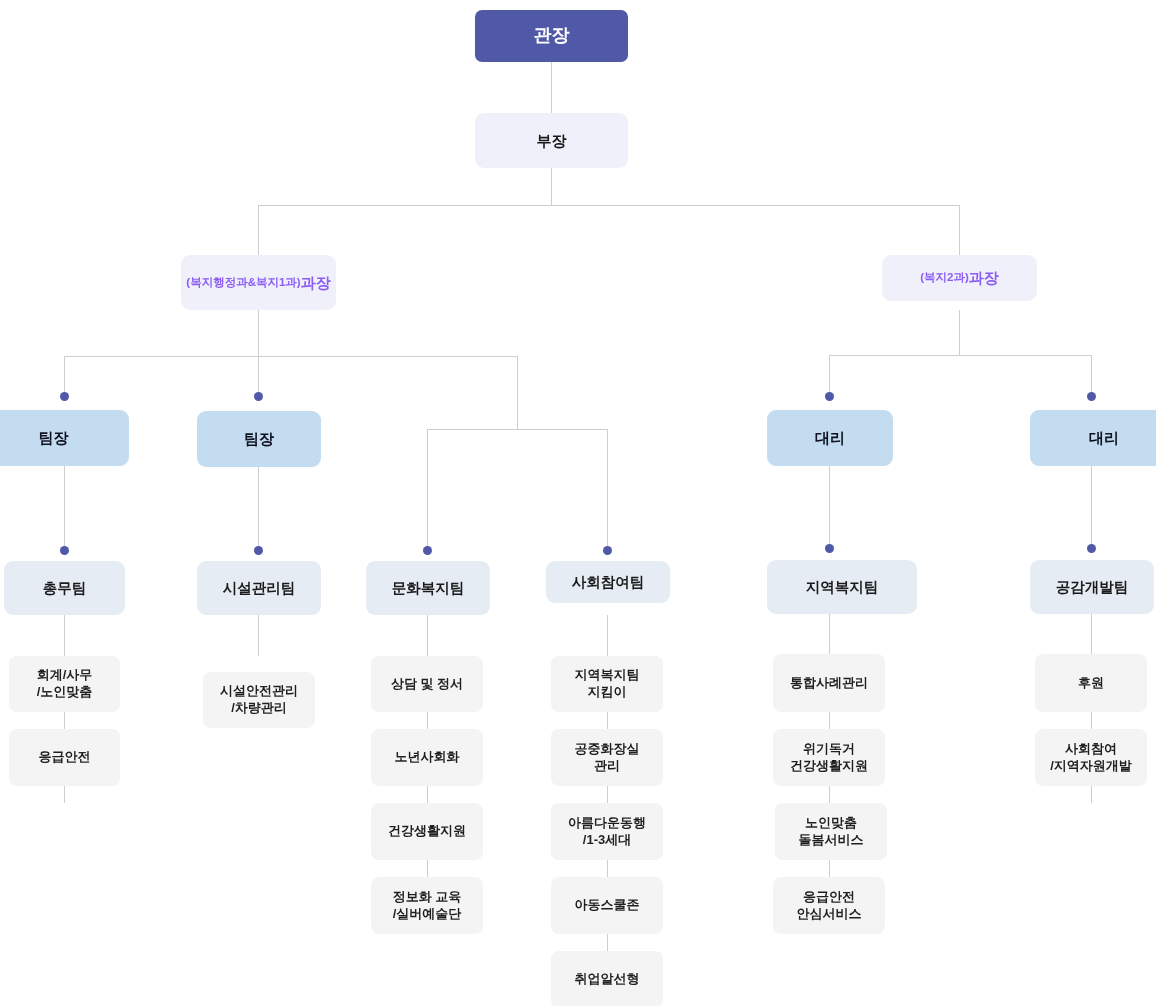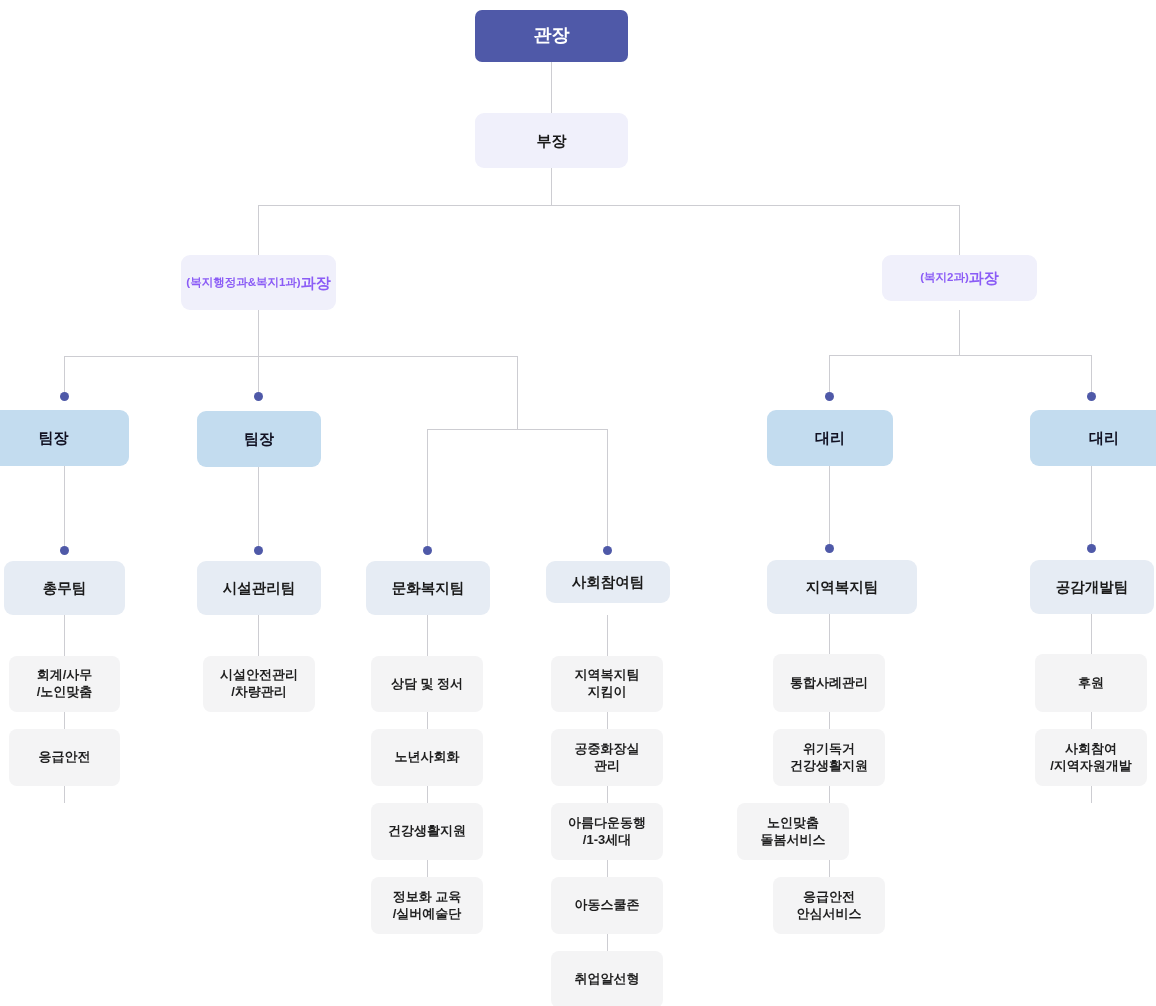--- a/index.html
+++ b/index.html
@@ -183,42 +183,42 @@
   <div class="node lvl-team" style="left:197px; top:561px; width:124px; height:54px;">시설관리팀</div>
   <div class="node lvl-team" style="left:366px; top:561px; width:124px; height:54px;">문화복지팀</div>
   <div class="node lvl-team" style="left:546px; top:561px; width:124px; height:42px;">사회참여팀</div>
   <div class="node lvl-team" style="left:767px; top:560px; width:150px; height:54px;">지역복지팀</div>
   <div class="node lvl-team" style="left:1030px; top:560px; width:124px; height:54px;">공감개발팀</div>
 
   <div class="node lvl-task" style="left:9px; top:656px; width:111px; height:56px;">회계/사무
 /노인맞춤</div>
   <div class="node lvl-task" style="left:9px; top:729px; width:111px; height:57px;">응급안전</div>
 
-  <div class="node lvl-task" style="left:203px; top:656px; width:112px; height:56px;">시설안전관리
+  <div class="node lvl-task" style="left:203px; top:672px; width:112px; height:56px;">시설안전관리
 /차량관리</div>
 
   <div class="node lvl-task" style="left:371px; top:656px; width:112px; height:56px;">상담 및 정서</div>
   <div class="node lvl-task" style="left:371px; top:729px; width:112px; height:57px;">노년사회화</div>
   <div class="node lvl-task" style="left:371px; top:803px; width:112px; height:57px;">건강생활지원</div>
   <div class="node lvl-task" style="left:371px; top:877px; width:112px; height:57px;">정보화 교육
 /실버예술단</div>
 
   <div class="node lvl-task" style="left:551px; top:656px; width:112px; height:56px;">지역복지팀
 지킴이</div>
   <div class="node lvl-task" style="left:551px; top:729px; width:112px; height:57px;">공중화장실
 관리</div>
   <div class="node lvl-task" style="left:551px; top:803px; width:112px; height:57px;">아름다운동행
 /1-3세대</div>
   <div class="node lvl-task" style="left:551px; top:877px; width:112px; height:57px;">아동스쿨존</div>
   <div class="node lvl-task" style="left:551px; top:951px; width:112px; height:57px;">취업알선형</div>
 
   <div class="node lvl-task" style="left:773px; top:654px; width:112px; height:58px;">통합사례관리</div>
   <div class="node lvl-task" style="left:773px; top:729px; width:112px; height:57px;">위기독거
 건강생활지원</div>
-  <div class="node lvl-task" style="left:737px; top:803px; width:112px; height:57px;">노인맞춤
+  <div class="node lvl-task" style="left:775px; top:803px; width:112px; height:57px;">노인맞춤
 돌봄서비스</div>
   <div class="node lvl-task" style="left:773px; top:877px; width:112px; height:57px;">응급안전
 안심서비스</div>
 
   <div class="node lvl-task" style="left:1035px; top:654px; width:112px; height:58px;">후원</div>
   <div class="node lvl-task" style="left:1035px; top:729px; width:112px; height:57px;">사회참여
 /지역자원개발</div>
 
 </div>
 

